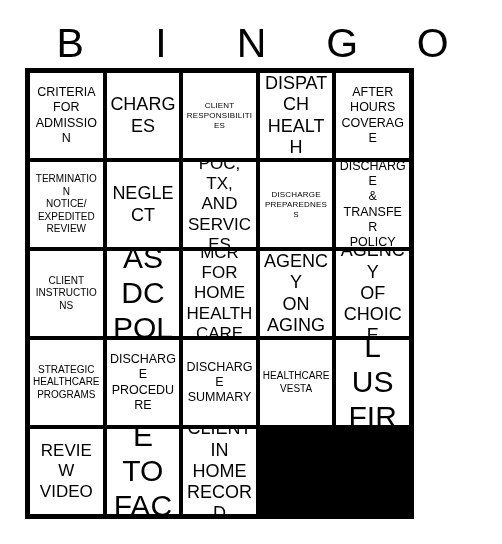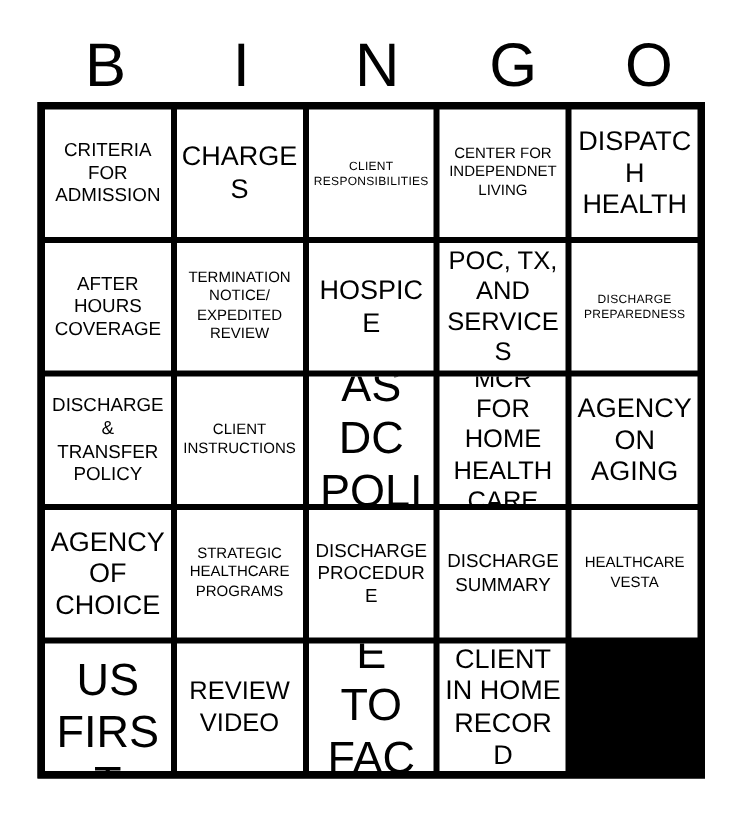--- a/index.html
+++ b/index.html
@@ -44,21 +44,21 @@
     letter-spacing: 0px;
     color: #000000;
     user-select: none;
   }
 
   
   .bingo-grid {
     position: absolute;
     left: 25px;
     top: 68px;
-    width: 445px;
+    width: 389px;
     height: 451px;
     box-sizing: border-box;
     border: 5px solid #000000;
     background: #000000;
     display: grid;
     grid-template-columns: repeat(5, 1fr);
     grid-template-rows: repeat(5, 1fr);
     gap: 4px;
   }
 
@@ -110,42 +110,37 @@
 ADMISSION</span>
       </div>
     <div class="bingo-cell">
         <span class="cell-text sz-xl">CHARGES</span>
       </div>
     <div class="bingo-cell">
         <span class="cell-text sz-xs">CLIENT
 RESPONSIBILITIES</span>
       </div>
     <div class="bingo-cell">
-        <span class="cell-text sz-s">CENTER FOR
-INDEPENDNET
-LIVING</span>
-      </div>
-    <div class="bingo-cell">
         <span class="cell-text sz-xl">DISPATCH
 HEALTH</span>
       </div>
 
     <div class="bingo-cell">
         <span class="cell-text sz-m">AFTER
 HOURS
 COVERAGE</span>
       </div>
     <div class="bingo-cell">
         <span class="cell-text sz-s">TERMINATION
 NOTICE/
 EXPEDITED
 REVIEW</span>
       </div>
     <div class="bingo-cell">
-        <span class="cell-text sz-xl">HOSPICE</span>
+        <span class="cell-text sz-xl">NEGLECT</span>
       </div>
     <div class="bingo-cell">
         <span class="cell-text sz-l">POC, TX,
 AND
 SERVICES</span>
       </div>
     <div class="bingo-cell">
         <span class="cell-text sz-xs">DISCHARGE
 PREPAREDNESS</span>
       </div>

